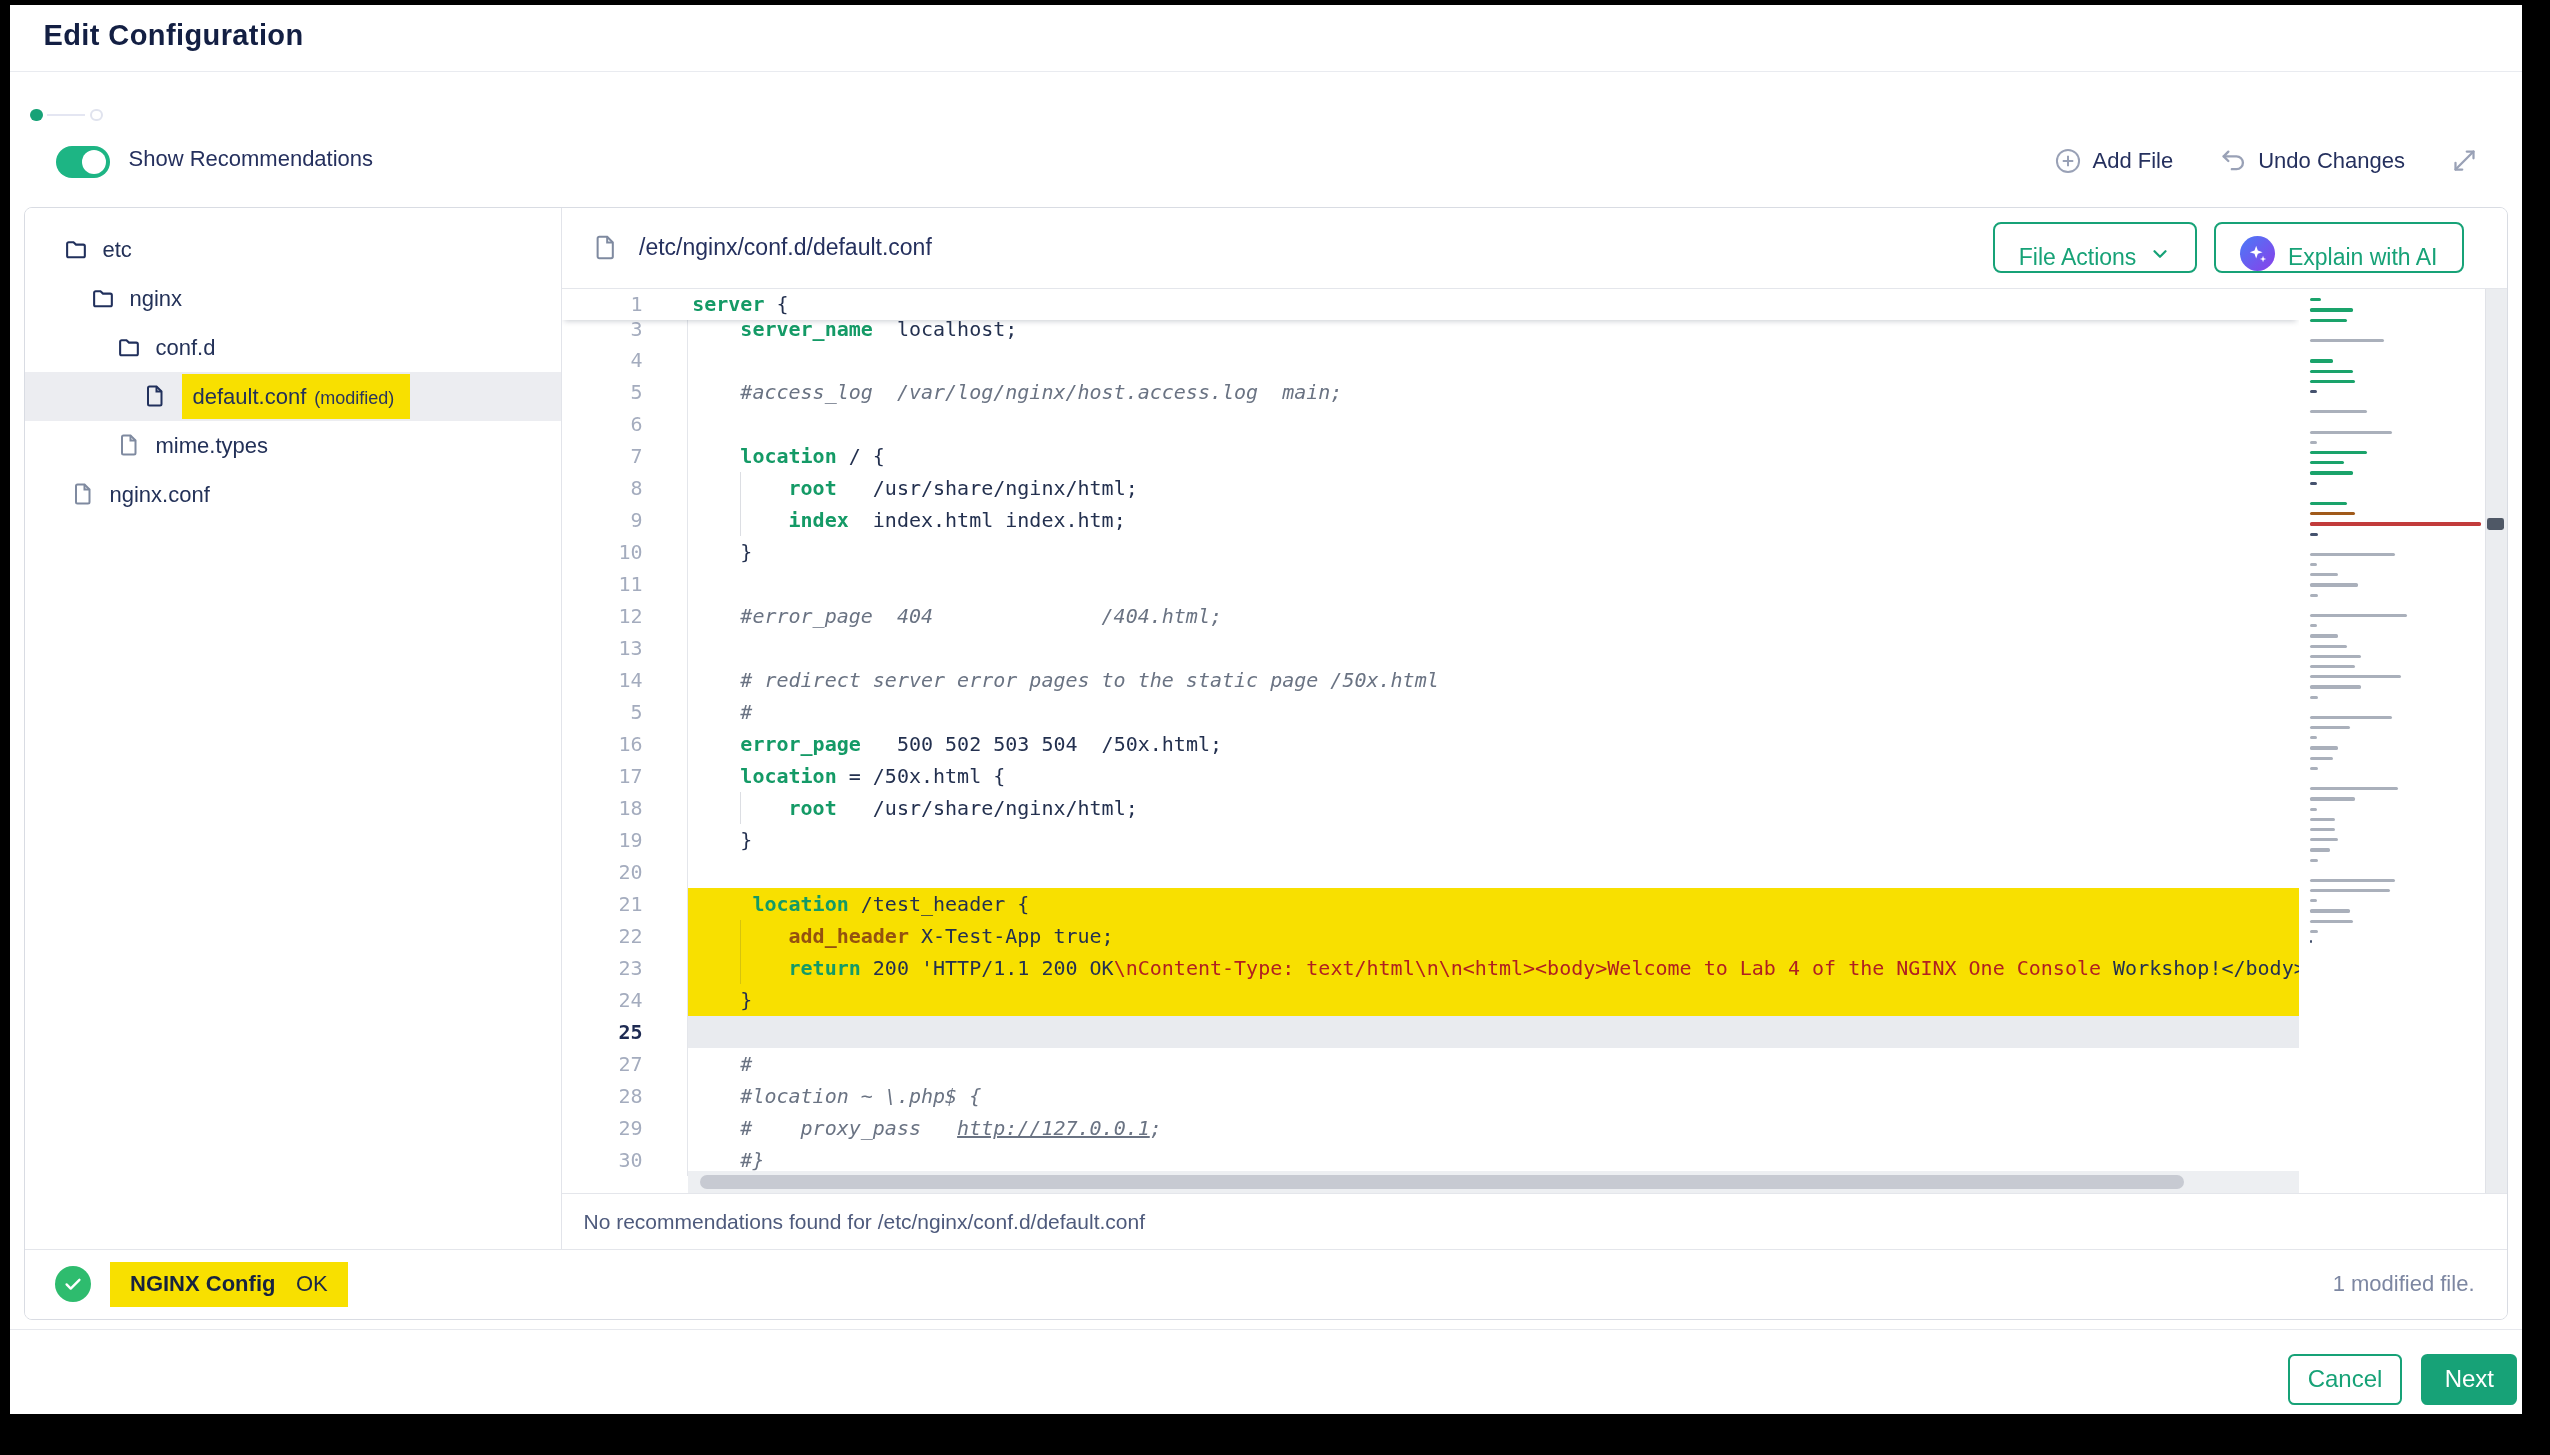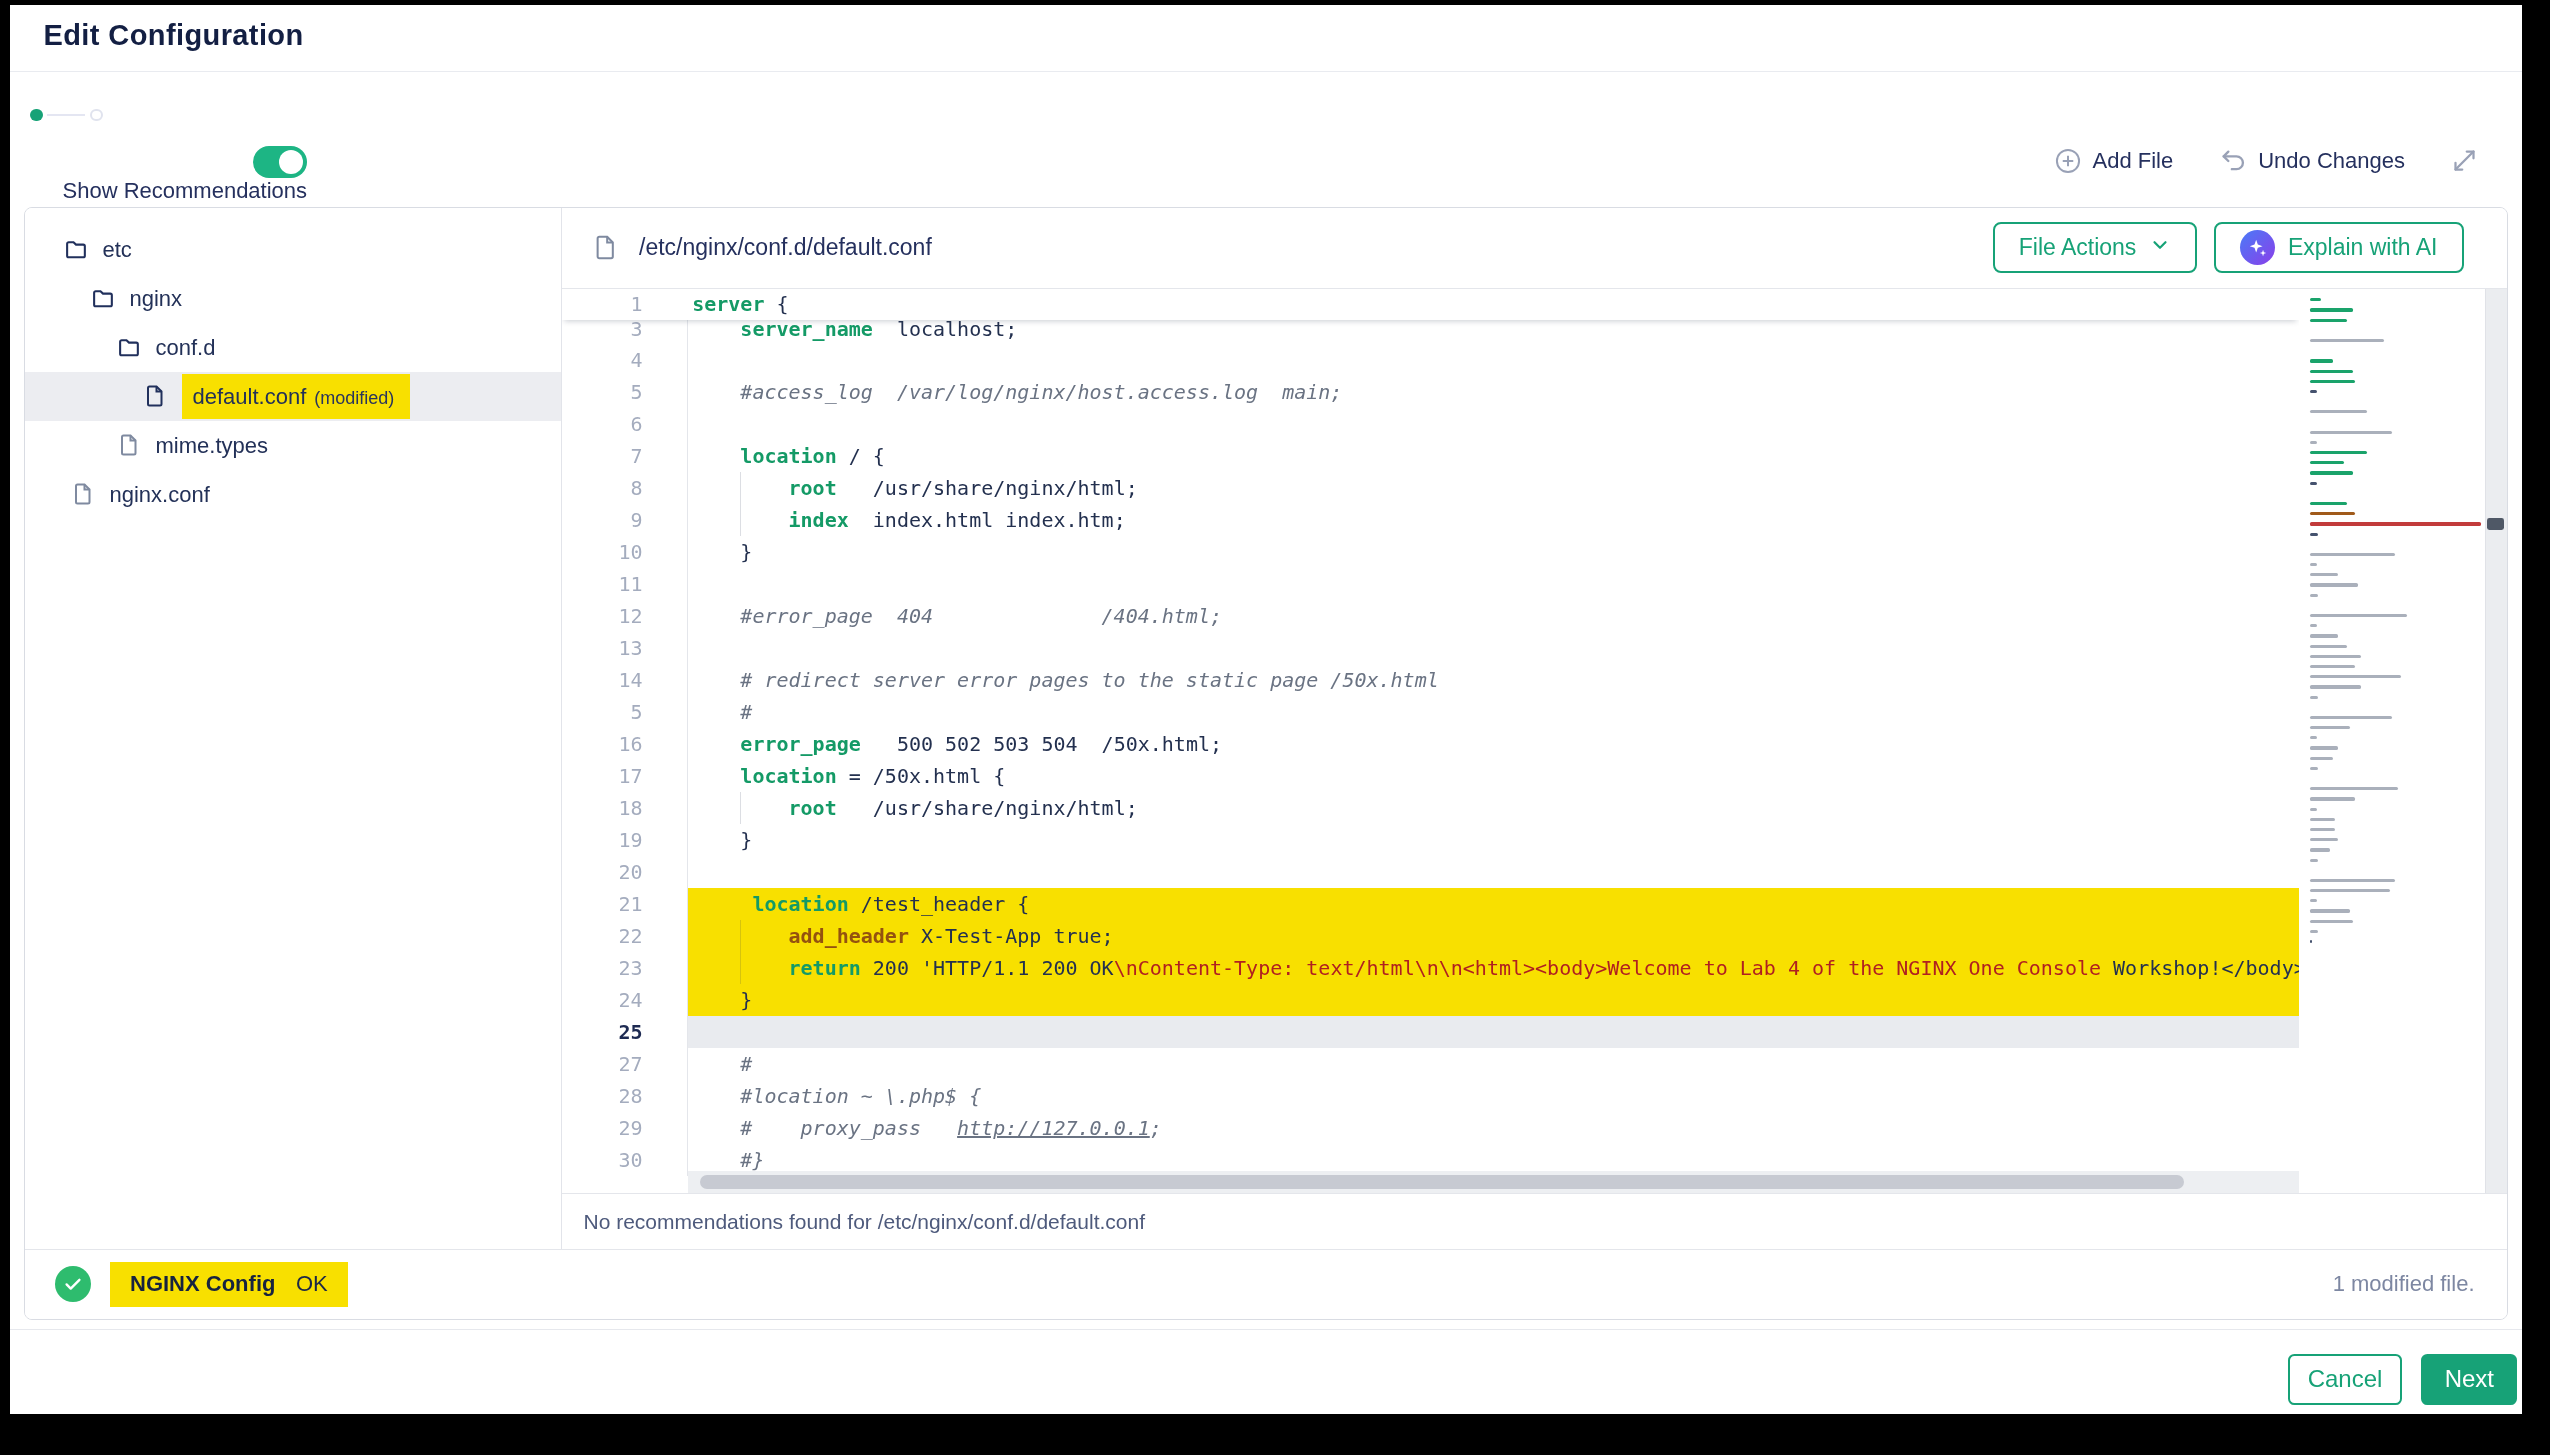--- a/index.html
+++ b/index.html
@@ -11,21 +11,21 @@
   .dialog-title { position: absolute; left: 34px; top: 14px; font-size: 29px; font-weight: 600; color: #131f43; letter-spacing: 0.4px; }
   .title-divider { position: absolute; left: 0; right: 0; top: 66px; border-top: 1.6px solid #e9ebf0; }
 
   
   .stepper { position: absolute; left: 20.5px; top: 104px; display: flex; align-items: center; }
   .step-dot { width: 12.6px; height: 12.6px; border-radius: 50%; background: var(--accent); }
   .step-line { width: 38px; height: 2.4px; background: #e4e6f2; margin: 0 4.7px; }
   .step-circle { width: 12.6px; height: 12.6px; border-radius: 50%; border: 2.4px solid #e0e3ee; background: #fff; }
 
   
-  .toggle-row { position: absolute; left: 34px; top: 141px; display: flex; align-items: flex-end; flex-direction: column; }
+  .toggle-row { position: absolute; left: 46px; top: 141px; display: flex; align-items: flex-start; }
   .toggle { width: 54px; height: 32px; border-radius: 16px; background: var(--toggle-on); position: relative; cursor: pointer; }
   .toggle-knob { position: absolute; right: 4px; top: 4px; width: 24px; height: 24px; border-radius: 50%; background: #fff; }
   .toggle-label { margin-left: 19px; font-size: 22px; color: #25305e; }
 
   
   .top-actions { position: absolute; right: 44px; top: 134px; height: 44px; display: flex; align-items: center; gap: 46px; }
   .action-item { display: flex; align-items: center; gap: 11px; cursor: pointer; }
   .action-item svg { display: block; }
   .action-label { font-size: 22px; color: #25305e; }
   .ico { color: #99a1b6; }
@@ -41,21 +41,21 @@
   .tree-icon.dim { color: #7f8aa0; }
   .tree-label { margin-left: 14px; font-size: 22px; color: #233158; white-space: nowrap; }
   .tree-label.chip { background: var(--highlight-yellow); padding: 9.5px 16px 9.5px 11px; }
   .tree-suffix { font-size: 18px; margin-left: 8px; color: #2a355c; }
 
   
   .editor-header { position: absolute; left: 537px; right: 0; top: 0; height: 81px; border-bottom: 1.6px solid #e4e6eb; display: flex; align-items: center; padding: 0 43px 0 30px; background: #fff; }
   .path-icon { width: 27px; height: 27px; color: #7f8aa0; flex: none; }
   .file-path { margin-left: 20.5px; font-size: 23px; color: #25305e; }
   .header-spacer { flex: 1; }
-  .btn-outline { display: flex; align-items: center; gap: 12.6px; height: 51px; padding: 0 24px; border: 2.4px solid var(--accent); border-radius: 8px; color: var(--accent); font-size: 23px; background: #fff; cursor: pointer; }
+  .btn-outline { display: flex; align-items: flex-end; gap: 12.6px; height: 51px; padding: 0 24px; border: 2.4px solid var(--accent); border-radius: 8px; color: var(--accent); font-size: 23px; background: #fff; cursor: pointer; }
   .btn-outline + .btn-outline { margin-left: 17.4px; }
   .ai-icon { width: 35px; height: 35px; border-radius: 50%; background: linear-gradient(135deg, var(--ai-blue), var(--ai-purple)); display: flex; align-items: center; justify-content: center; }
 
   
   .code-zone { position: absolute; left: 537px; top: 81px; width: 1737px; height: 904px; overflow: hidden; background: #fff; }
   .code-row { display: flex; height: 32px; line-height: 32px; font-family: "DejaVu Sans Mono", monospace; font-size: 20px; overflow: hidden; }
   .code-row.sticky { height: 31px; line-height: 31px; position: relative; z-index: 2; background: #fff; box-shadow: 0 4px 5.5px -1.6px rgba(70,80,100,.28); }
   .code-row.clip { height: 24.5px; }
   .code-row.clip .ln, .code-row.clip .code-part { margin-top: -7px; }
   .ln { flex: none; width: 125px; text-align: right; padding-right: 44px; color: #a4acbe; font-size: 20px; }

